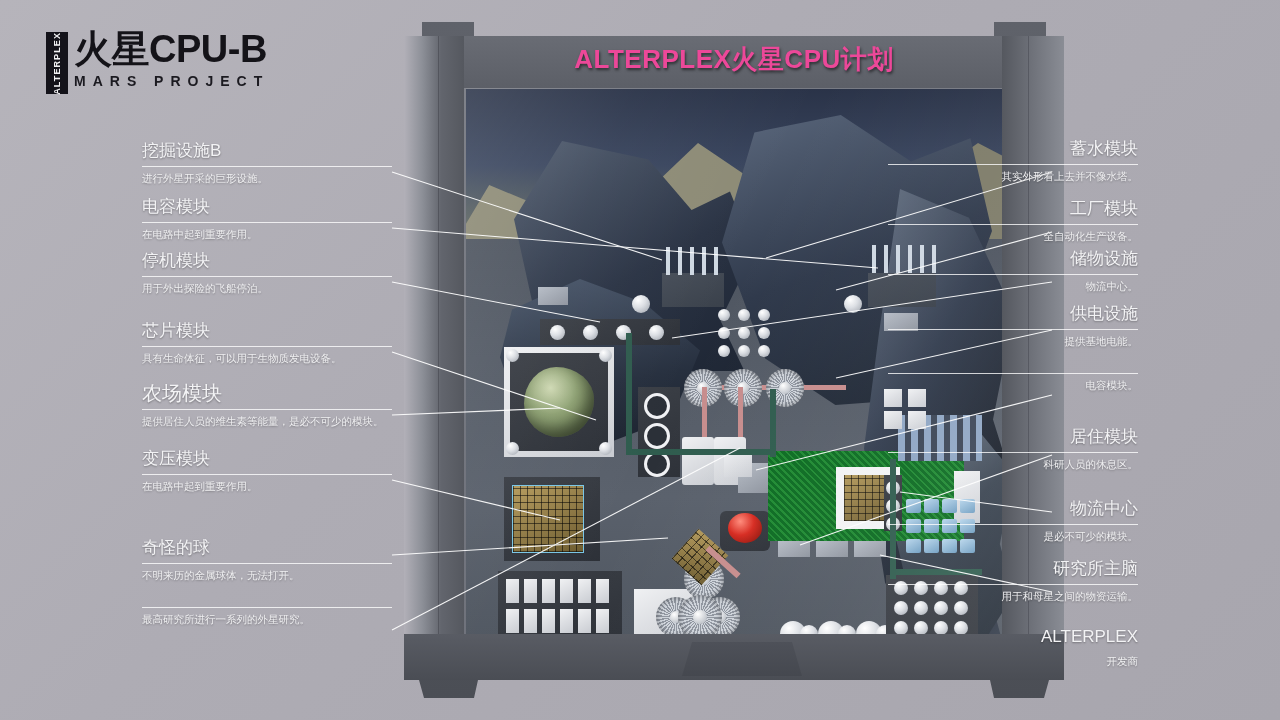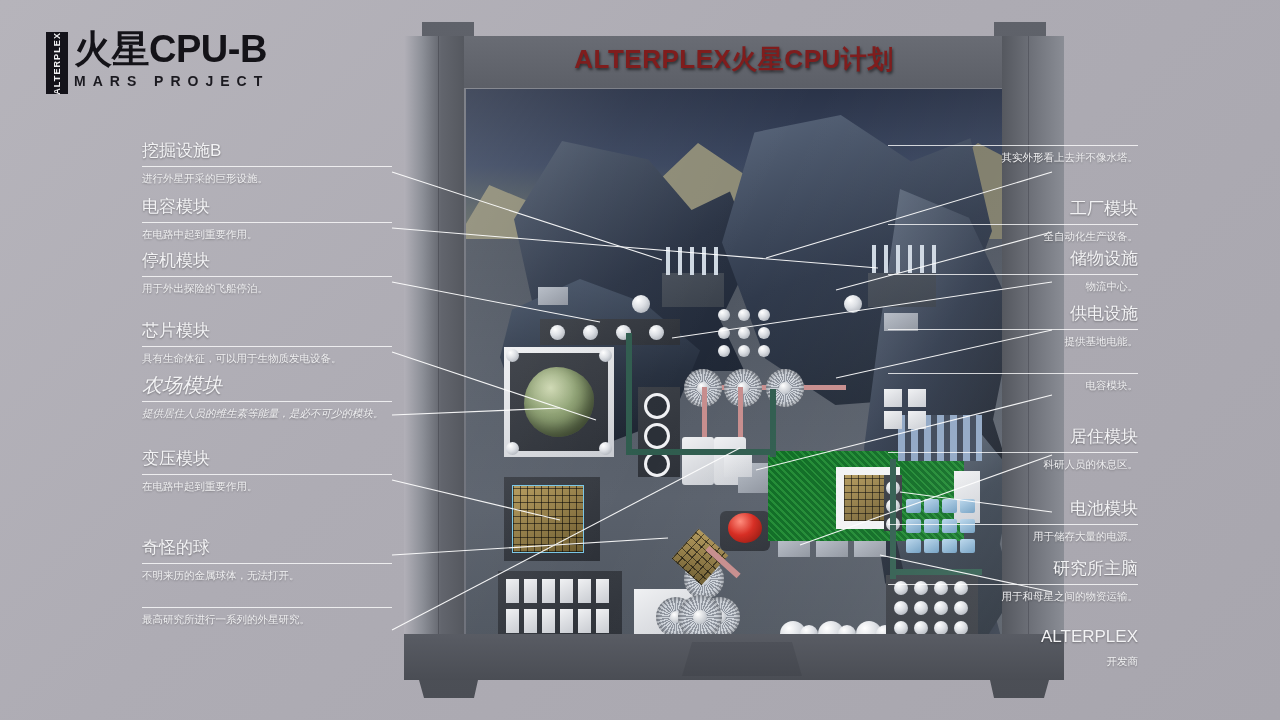--- a/index.html
+++ b/index.html
@@ -39,21 +39,21 @@
                        660px 658px, 645px 658px, 640px 676px, 590px 676px,
                        586px 658px, 74px 658px, 70px 676px, 20px 676px,
                        15px 658px, 0 658px);
   }
   .case-topbar {
     position: absolute; left: 0; top: 14px; width: 660px; height: 52px;
     background: linear-gradient(180deg,#696c74 0%, #5c5f67 100%);
   }
   .case-title {
     position: absolute; left: 0; top: 20px; width: 660px;
-    text-align: center; font-size: 26px; font-weight: bold; color: #7f1d1d;
+    text-align: center; font-size: 26px; font-weight: bold; color: #ec4899;
     letter-spacing: 0.5px; text-shadow: 1px 2px 3px rgba(0,0,0,.55);
   }
   .case-window {
     position: absolute; left: 60px; top: 66px; width: 538px; height: 548px;
     overflow: hidden; background: #3d424c;
     border-left: 2px solid #6d7079; border-top: 1px solid #777a83;
   }
   
   .glass {
     position: absolute; left: 60px; top: 66px; width: 538px; height: 548px;
@@ -362,41 +362,42 @@
 <div class="lbl left" style="top:252px;">
   <div class="t">停机模块</div>
   <div class="rule"></div>
   <div class="d">用于外出探险的飞船停泊。</div>
 </div>
 <div class="lbl left" style="top:322px;">
   <div class="t">芯片模块</div>
   <div class="rule"></div>
   <div class="d">具有生命体征，可以用于生物质发电设备。</div>
 </div>
-<div class="lbl left big" style="top:374px;font-style:italic;">
+<div class="lbl left big" style="top:382px;">
   <div class="t">农场模块</div>
   <div class="rule"></div>
   <div class="d">提供居住人员的维生素等能量，是必不可少的模块。</div>
 </div>
 <div class="lbl left" style="top:450px;">
   <div class="t">变压模块</div>
   <div class="rule"></div>
   <div class="d">在电路中起到重要作用。</div>
 </div>
 <div class="lbl left" style="top:539px;">
   <div class="t">奇怪的球</div>
   <div class="rule"></div>
   <div class="d">不明来历的金属球体，无法打开。</div>
 </div>
 <div class="lbl left" style="top:602px;">
   <div class="rule"></div>
   <div class="d">最高研究所进行一系列的外星研究。</div>
 </div>
 
 <div class="lbl right" style="top:140px;">
+  <div class="t">蓄水模块</div>
   <div class="rule"></div>
   <div class="d">其实外形看上去并不像水塔。</div>
 </div>
 <div class="lbl right" style="top:200px;">
   <div class="t">工厂模块</div>
   <div class="rule"></div>
   <div class="d">全自动化生产设备。</div>
 </div>
 <div class="lbl right" style="top:250px;">
   <div class="t">储物设施</div>
@@ -411,23 +412,23 @@
 <div class="lbl right" style="top:368px;">
   <div class="rule"></div>
   <div class="d">电容模块。</div>
 </div>
 <div class="lbl right" style="top:428px;">
   <div class="t">居住模块</div>
   <div class="rule"></div>
   <div class="d">科研人员的休息区。</div>
 </div>
 <div class="lbl right" style="top:500px;">
-  <div class="t">电池模块</div>
-  <div class="rule"></div>
-  <div class="d">用于储存大量的电源。</div>
+  <div class="t">物流中心</div>
+  <div class="rule"></div>
+  <div class="d">是必不可少的模块。</div>
 </div>
 <div class="lbl right" style="top:560px;">
   <div class="t">研究所主脑</div>
   <div class="rule"></div>
   <div class="d">用于和母星之间的物资运输。</div>
 </div>
 <div class="lbl right plain" style="top:628px;">
   <div class="t">ALTERPLEX</div>
   <div class="d" style="margin-top:8px;">开发商</div>
 </div>

